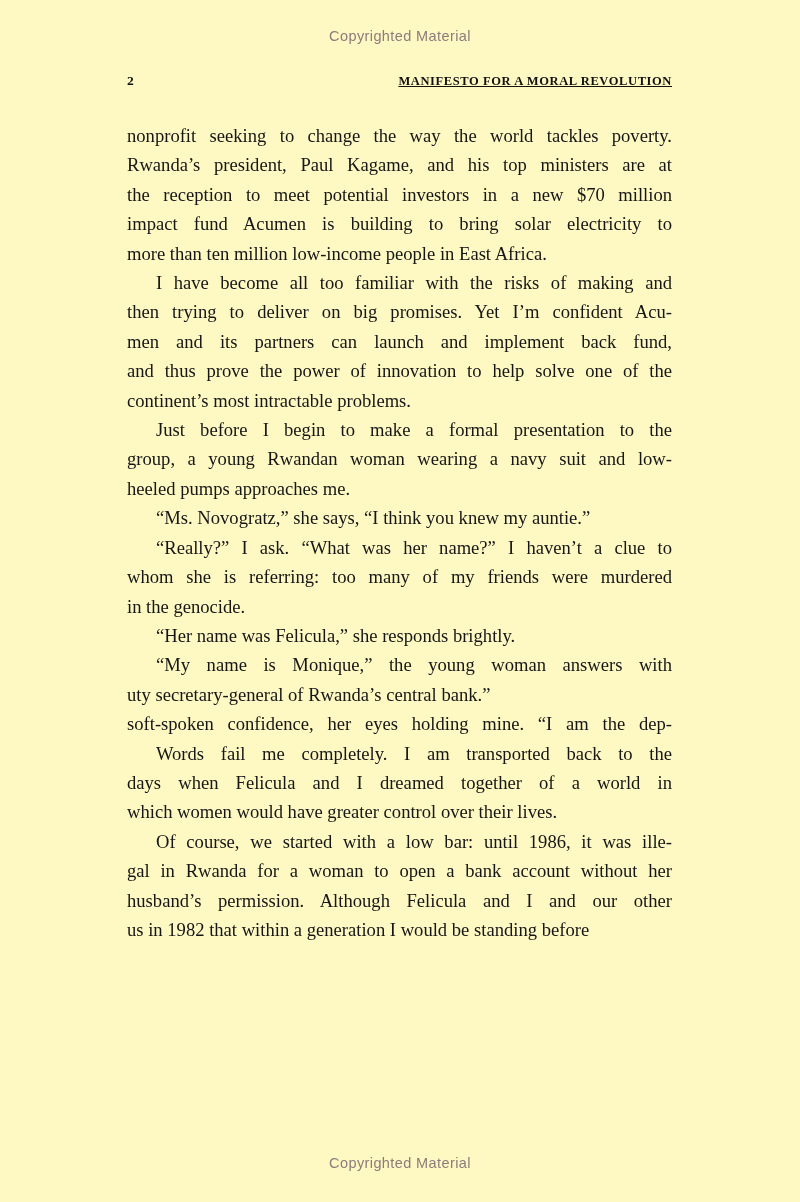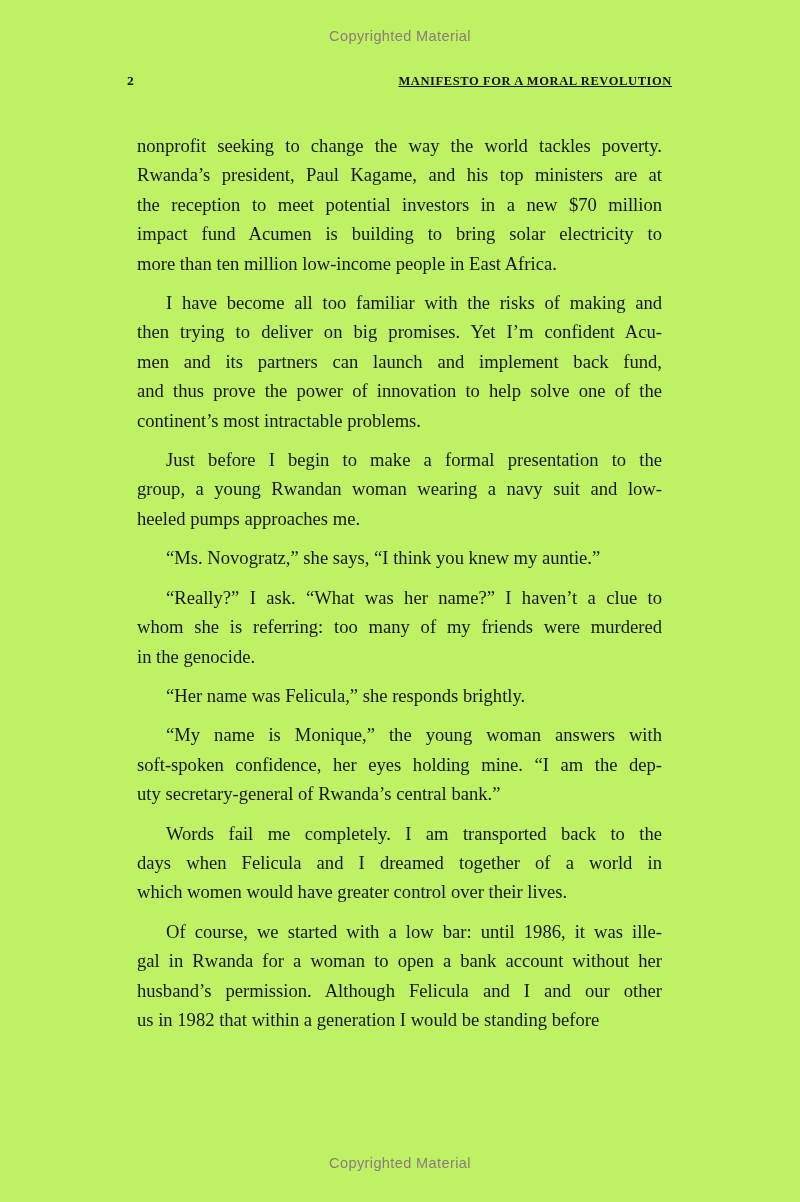--- a/index.html
+++ b/index.html
@@ -1,20 +1,20 @@
 <!DOCTYPE html>
 <html><head>
 <meta charset="utf-8">
 <style>
   html, body { margin: 0; padding: 0; background: #ffffff; }
   .page {
     position: relative;
     width: 800px;
     height: 1202px;
-    background: #bef264;
+    background: #fef9c3;
     font-family: "Liberation Serif", serif;
     color: #1b1b1b;
     overflow: hidden;
   }
   .copyright {
     position: absolute;
     left: 0;
     width: 100%;
     text-align: center;
     font-family: "Liberation Sans", sans-serif;
@@ -44,21 +44,21 @@
     letter-spacing: 0.6px;
     color: #111111;
     text-decoration: underline;
   }
   .body-text {
     position: absolute;
     top: 121px;
     left: 127px;
     width: 545px;
   }
-  .para { margin: 10px; padding: 0; }
+  .para { margin: 0; padding: 0; }
   .line {
     font-size: 18.6px;
     line-height: 29.4px;
     white-space: normal;
     text-align: justify;
     text-align-last: justify;
     color: #161616;
   }
   .line.last { text-align-last: left; }
   .para.indent .line.first { text-indent: 29px; }
@@ -101,22 +101,22 @@
       <div class="para indent">
         <div class="line first">“Really?” I ask. “What was her name?” I haven’t a clue to</div>
         <div class="line">whom she is referring: too many of my friends were murdered</div>
         <div class="line last">in the genocide.</div>
       </div>
       <div class="para indent">
         <div class="line first last">“Her name was Felicula,” she responds brightly.</div>
       </div>
       <div class="para indent">
         <div class="line first">“My name is Monique,” the young woman answers with</div>
+        <div class="line last">uty secretary-general of Rwanda’s central bank.”</div>
         <div class="line">soft-spoken confidence, her eyes holding mine. “I am the dep-</div>
-        <div class="line last">uty secretary-general of Rwanda’s central bank.”</div>
       </div>
       <div class="para indent">
         <div class="line first">Words fail me completely. I am transported back to the</div>
         <div class="line">days when Felicula and I dreamed together of a world in</div>
         <div class="line last">which women would have greater control over their lives.</div>
       </div>
       <div class="para indent">
         <div class="line first">Of course, we started with a low bar: until 1986, it was ille-</div>
         <div class="line">gal in Rwanda for a woman to open a bank account without her</div>
         <div class="line">husband’s permission. Although Felicula and I and our other</div>

